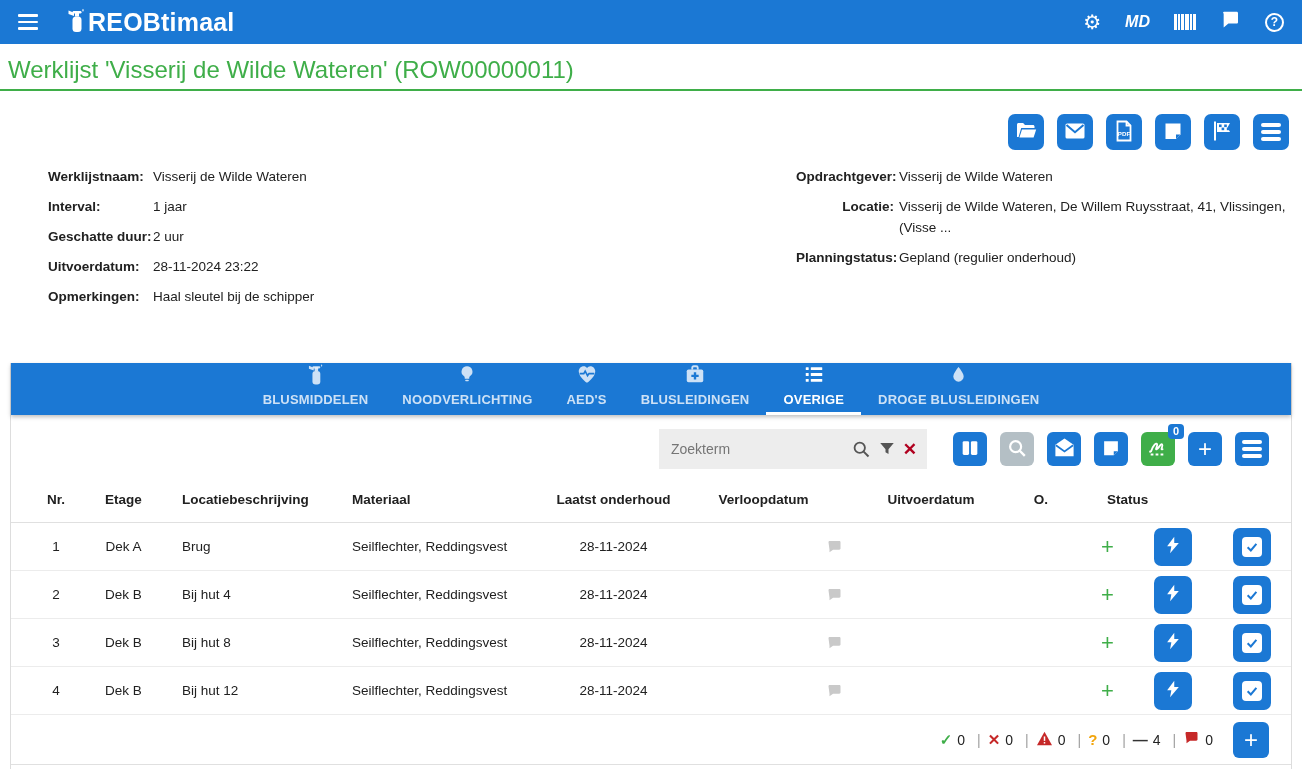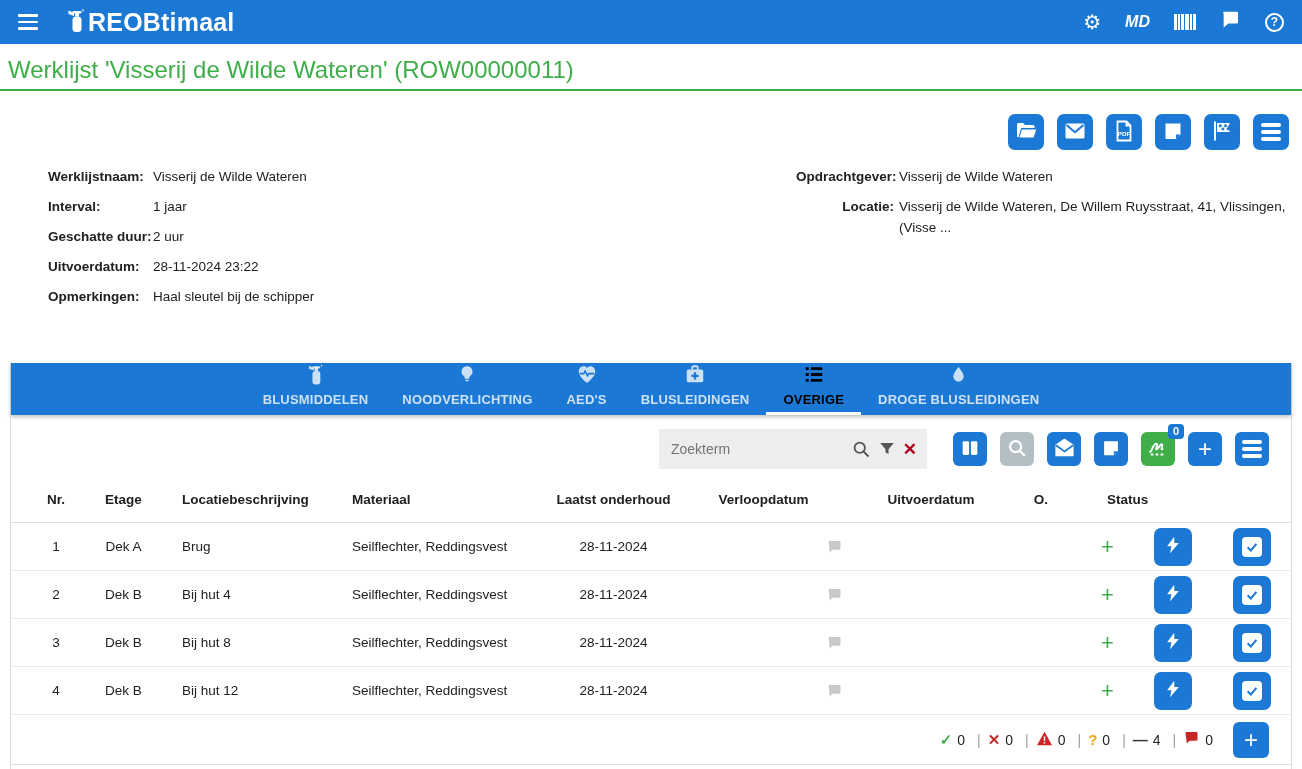--- a/index.html
+++ b/index.html
@@ -44,21 +44,21 @@
   
   .panel { margin:47px 10px 0; border:1px solid #ddd; border-top:none; min-height:400px; }
 
   
   .tabbar { background:#1b78d4; height:52px; display:flex; justify-content:center;
             box-shadow:0 2px 4px rgba(0,0,0,.25); }
   .tab { display:flex; flex-direction:column; align-items:center; justify-content:flex-end;
          padding:6px 17px 0; color:rgba(255,255,255,.78); font-size:13px; font-weight:700;
          border-bottom:3px solid transparent; cursor:pointer; }
   .tab .tab-label { padding:3px 0 5px; white-space:nowrap; letter-spacing:.2px; }
-  .tab.active { color:#000000; border-bottom-color:#fff; }
+  .tab.active { color:#ffffff; border-bottom-color:#fff; }
 
   
   .list-toolbar { display:flex; justify-content:flex-end; align-items:center;
                   gap:13px; padding:14px 22px 8px; }
   .search-box { width:268px; height:40px; background:#ededed; display:flex;
                 align-items:center; margin-right:13px; }
   .search-box input { flex:1; min-width:0; background:transparent; border:none; outline:none;
                       font-size:14px; padding-left:12px; color:#333;
                       font-family:"Liberation Sans", sans-serif; }
   .search-box input::placeholder { color:#757575; }
@@ -225,20 +225,24 @@
   </div>
   <div class="details-col right">
     <div class="detail-row">
       <span class="lbl">Opdrachtgever:</span>
       <span class="val">Visserij de Wilde Wateren</span>
     </div>
     <div class="detail-row">
       <span class="lbl">Locatie:</span>
       <span class="val">Visserij de Wilde Wateren, De Willem Ruysstraat, 41, Vlissingen, (Visse ...</span>
     </div>
+    <div class="detail-row">
+      <span class="lbl">Planningstatus:</span>
+      <span class="val">Gepland (regulier onderhoud)</span>
+    </div>
   </div>
 </div>
 
 <div class="panel">
 
   <nav class="tabbar">
     <div class="tab">
       <span><svg width="21" height="23" viewBox="0 0 24 26" fill="currentColor">
             <rect x="8.5" y="9" width="9" height="15.5" rx="3.5"></rect>
             <rect x="11" y="5" width="4" height="4"></rect>

